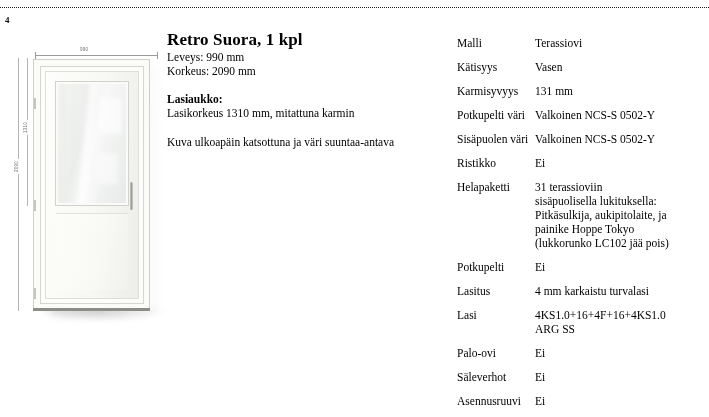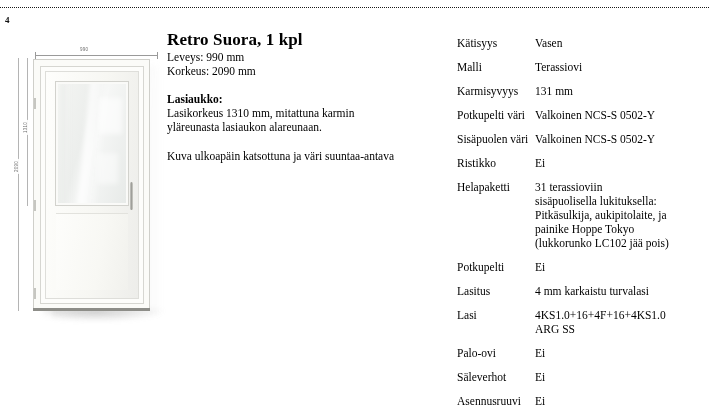--- a/index.html
+++ b/index.html
@@ -345,36 +345,35 @@
   <div class="threshold"></div>
 </div>
 
 <div class="info-col">
   <div class="info-title">Retro Suora, 1 kpl</div>
   <div class="info-line">Leveys: 990 mm</div>
   <div class="info-line">Korkeus: 2090 mm</div>
 
   <div class="info-sub">Lasiaukko:</div>
   <div class="info-line">Lasikorkeus 1310 mm, mitattuna karmin</div>
-  <div class="info-line">yläreunasta lasiaukon alareunaan.</div>
 
   <div class="info-note">Kuva ulkoapäin katsottuna ja väri suuntaa-antava</div>
 </div>
 
 <div class="spec">
     <div class="spec-row">
+      <div class="spec-label">Malli</div>
+      <div class="spec-value">
+        <div>Terassiovi</div>
+      </div>
+    </div>
+    <div class="spec-row">
       <div class="spec-label">Kätisyys</div>
       <div class="spec-value">
         <div>Vasen</div>
-      </div>
-    </div>
-    <div class="spec-row">
-      <div class="spec-label">Malli</div>
-      <div class="spec-value">
-        <div>Terassiovi</div>
       </div>
     </div>
     <div class="spec-row">
       <div class="spec-label">Karmisyvyys</div>
       <div class="spec-value">
         <div>131 mm</div>
       </div>
     </div>
     <div class="spec-row">
       <div class="spec-label">Potkupelti väri</div>

